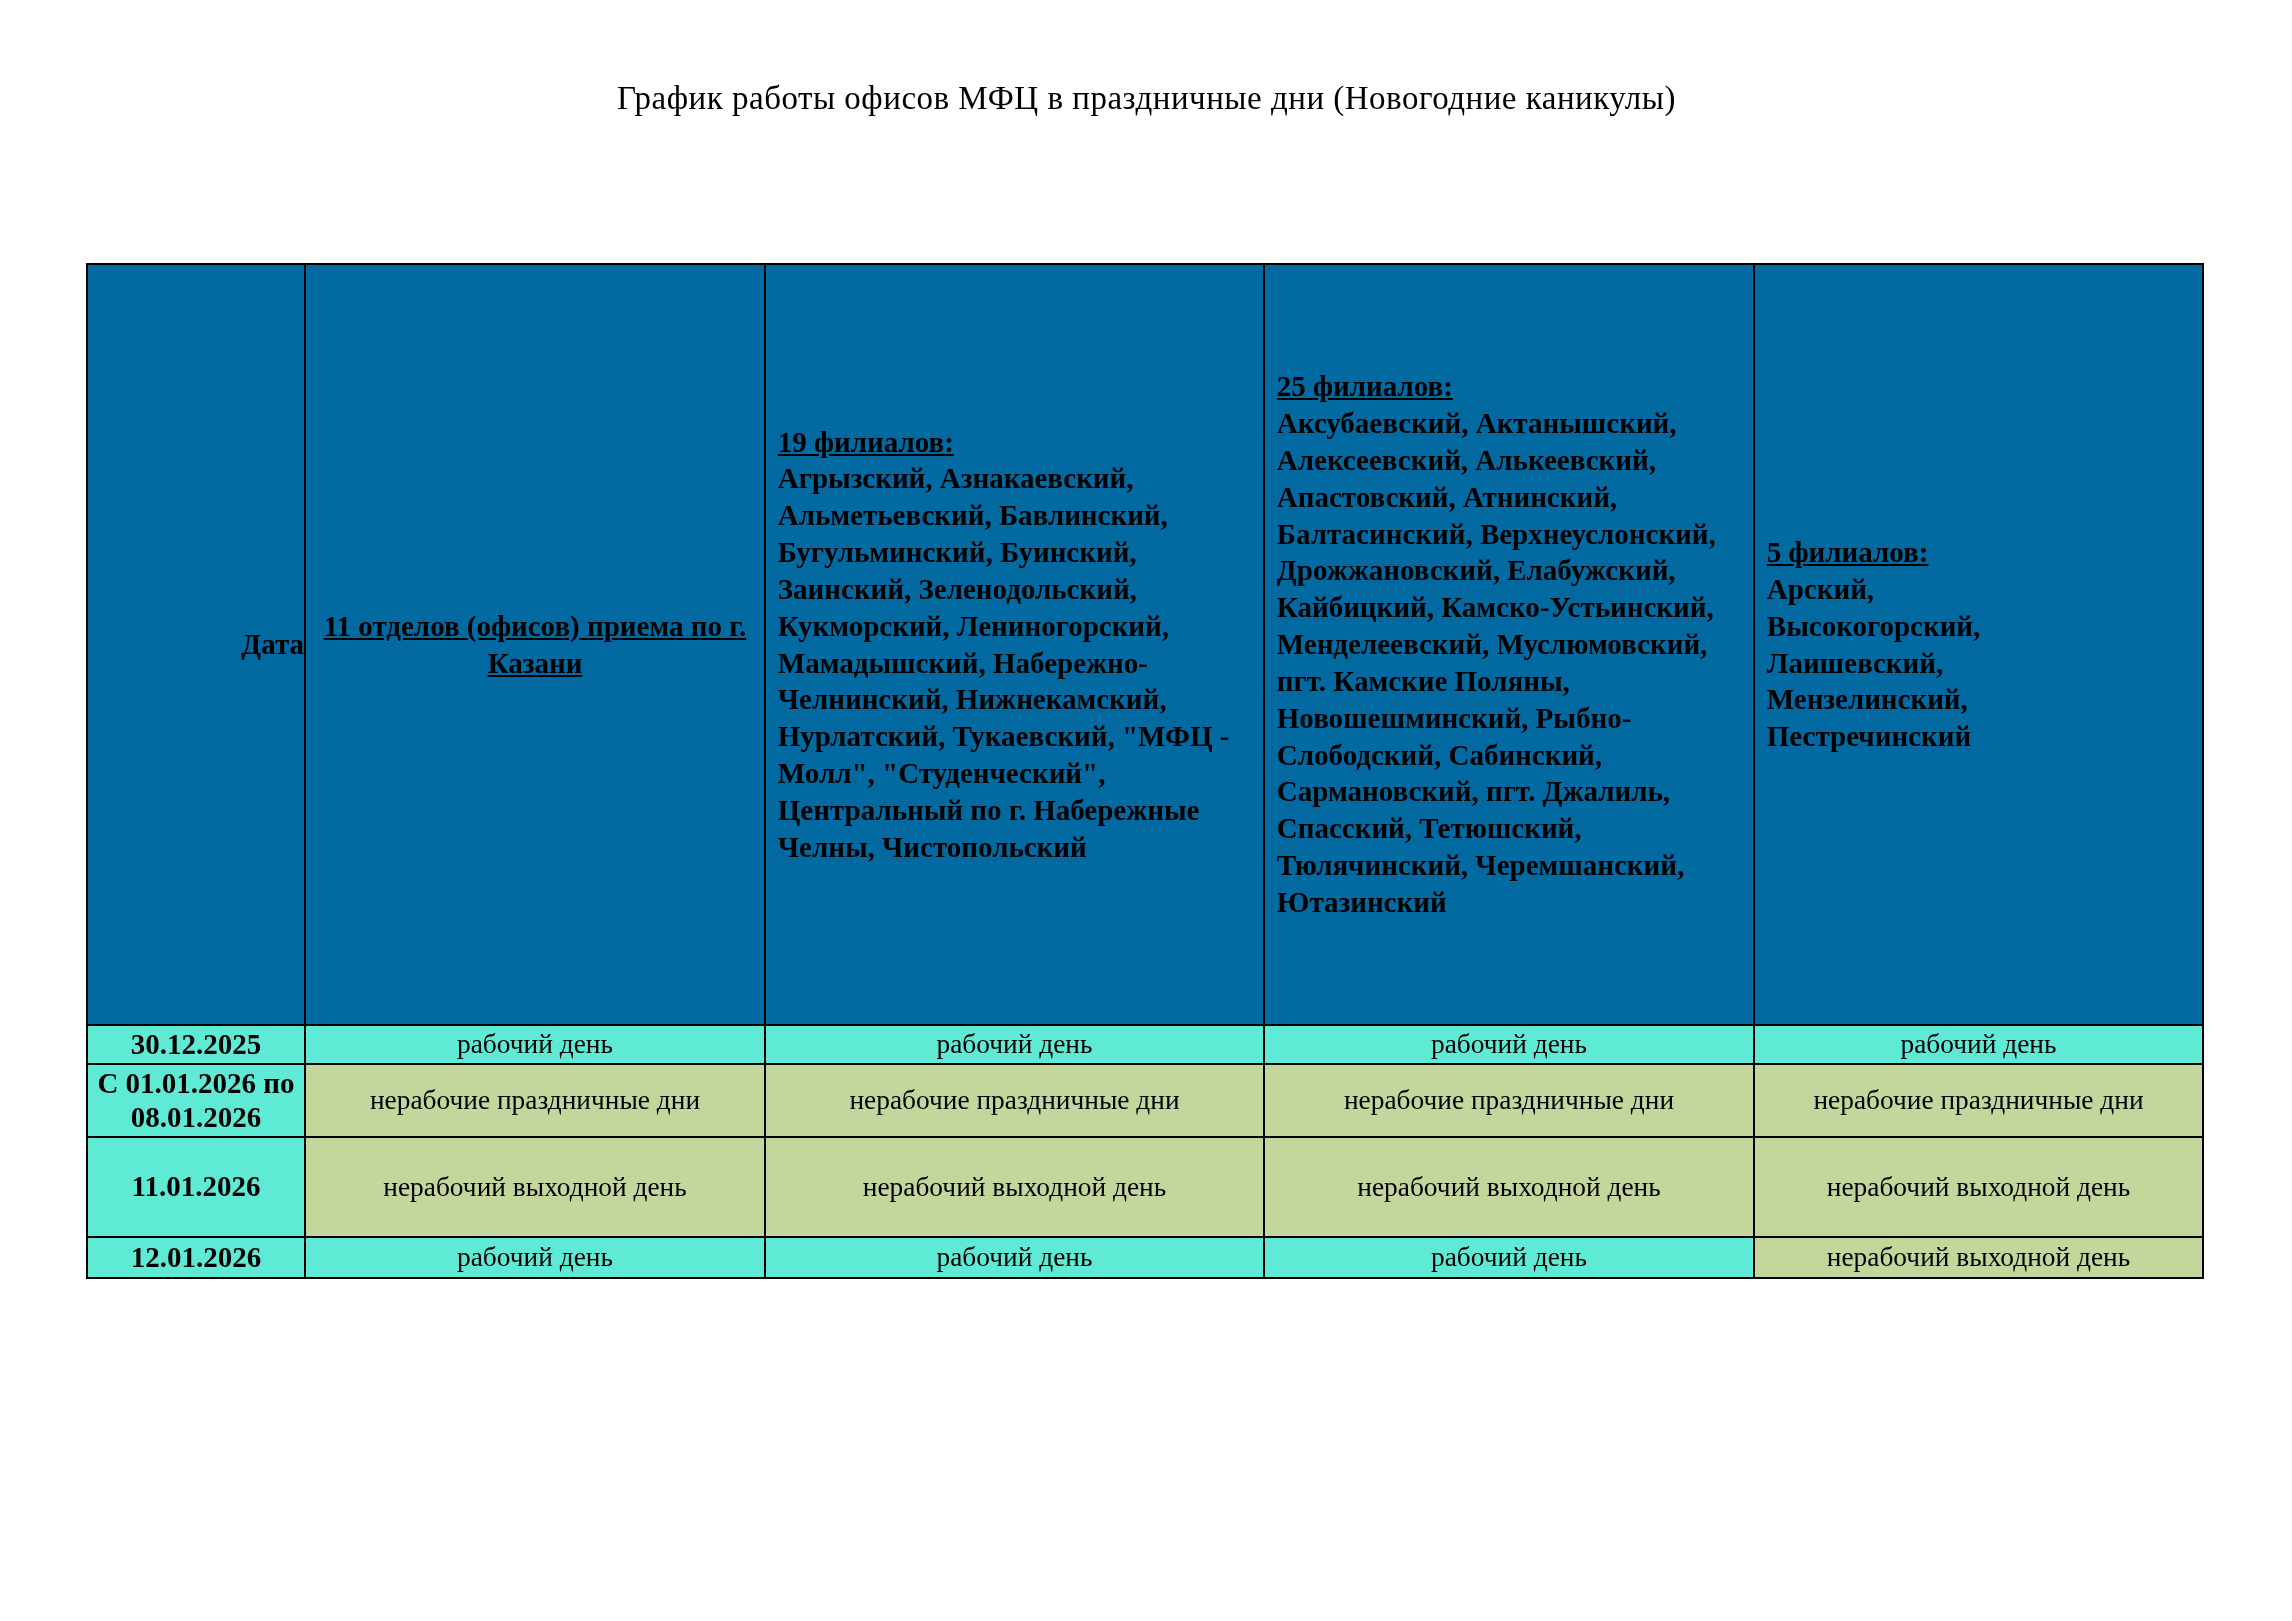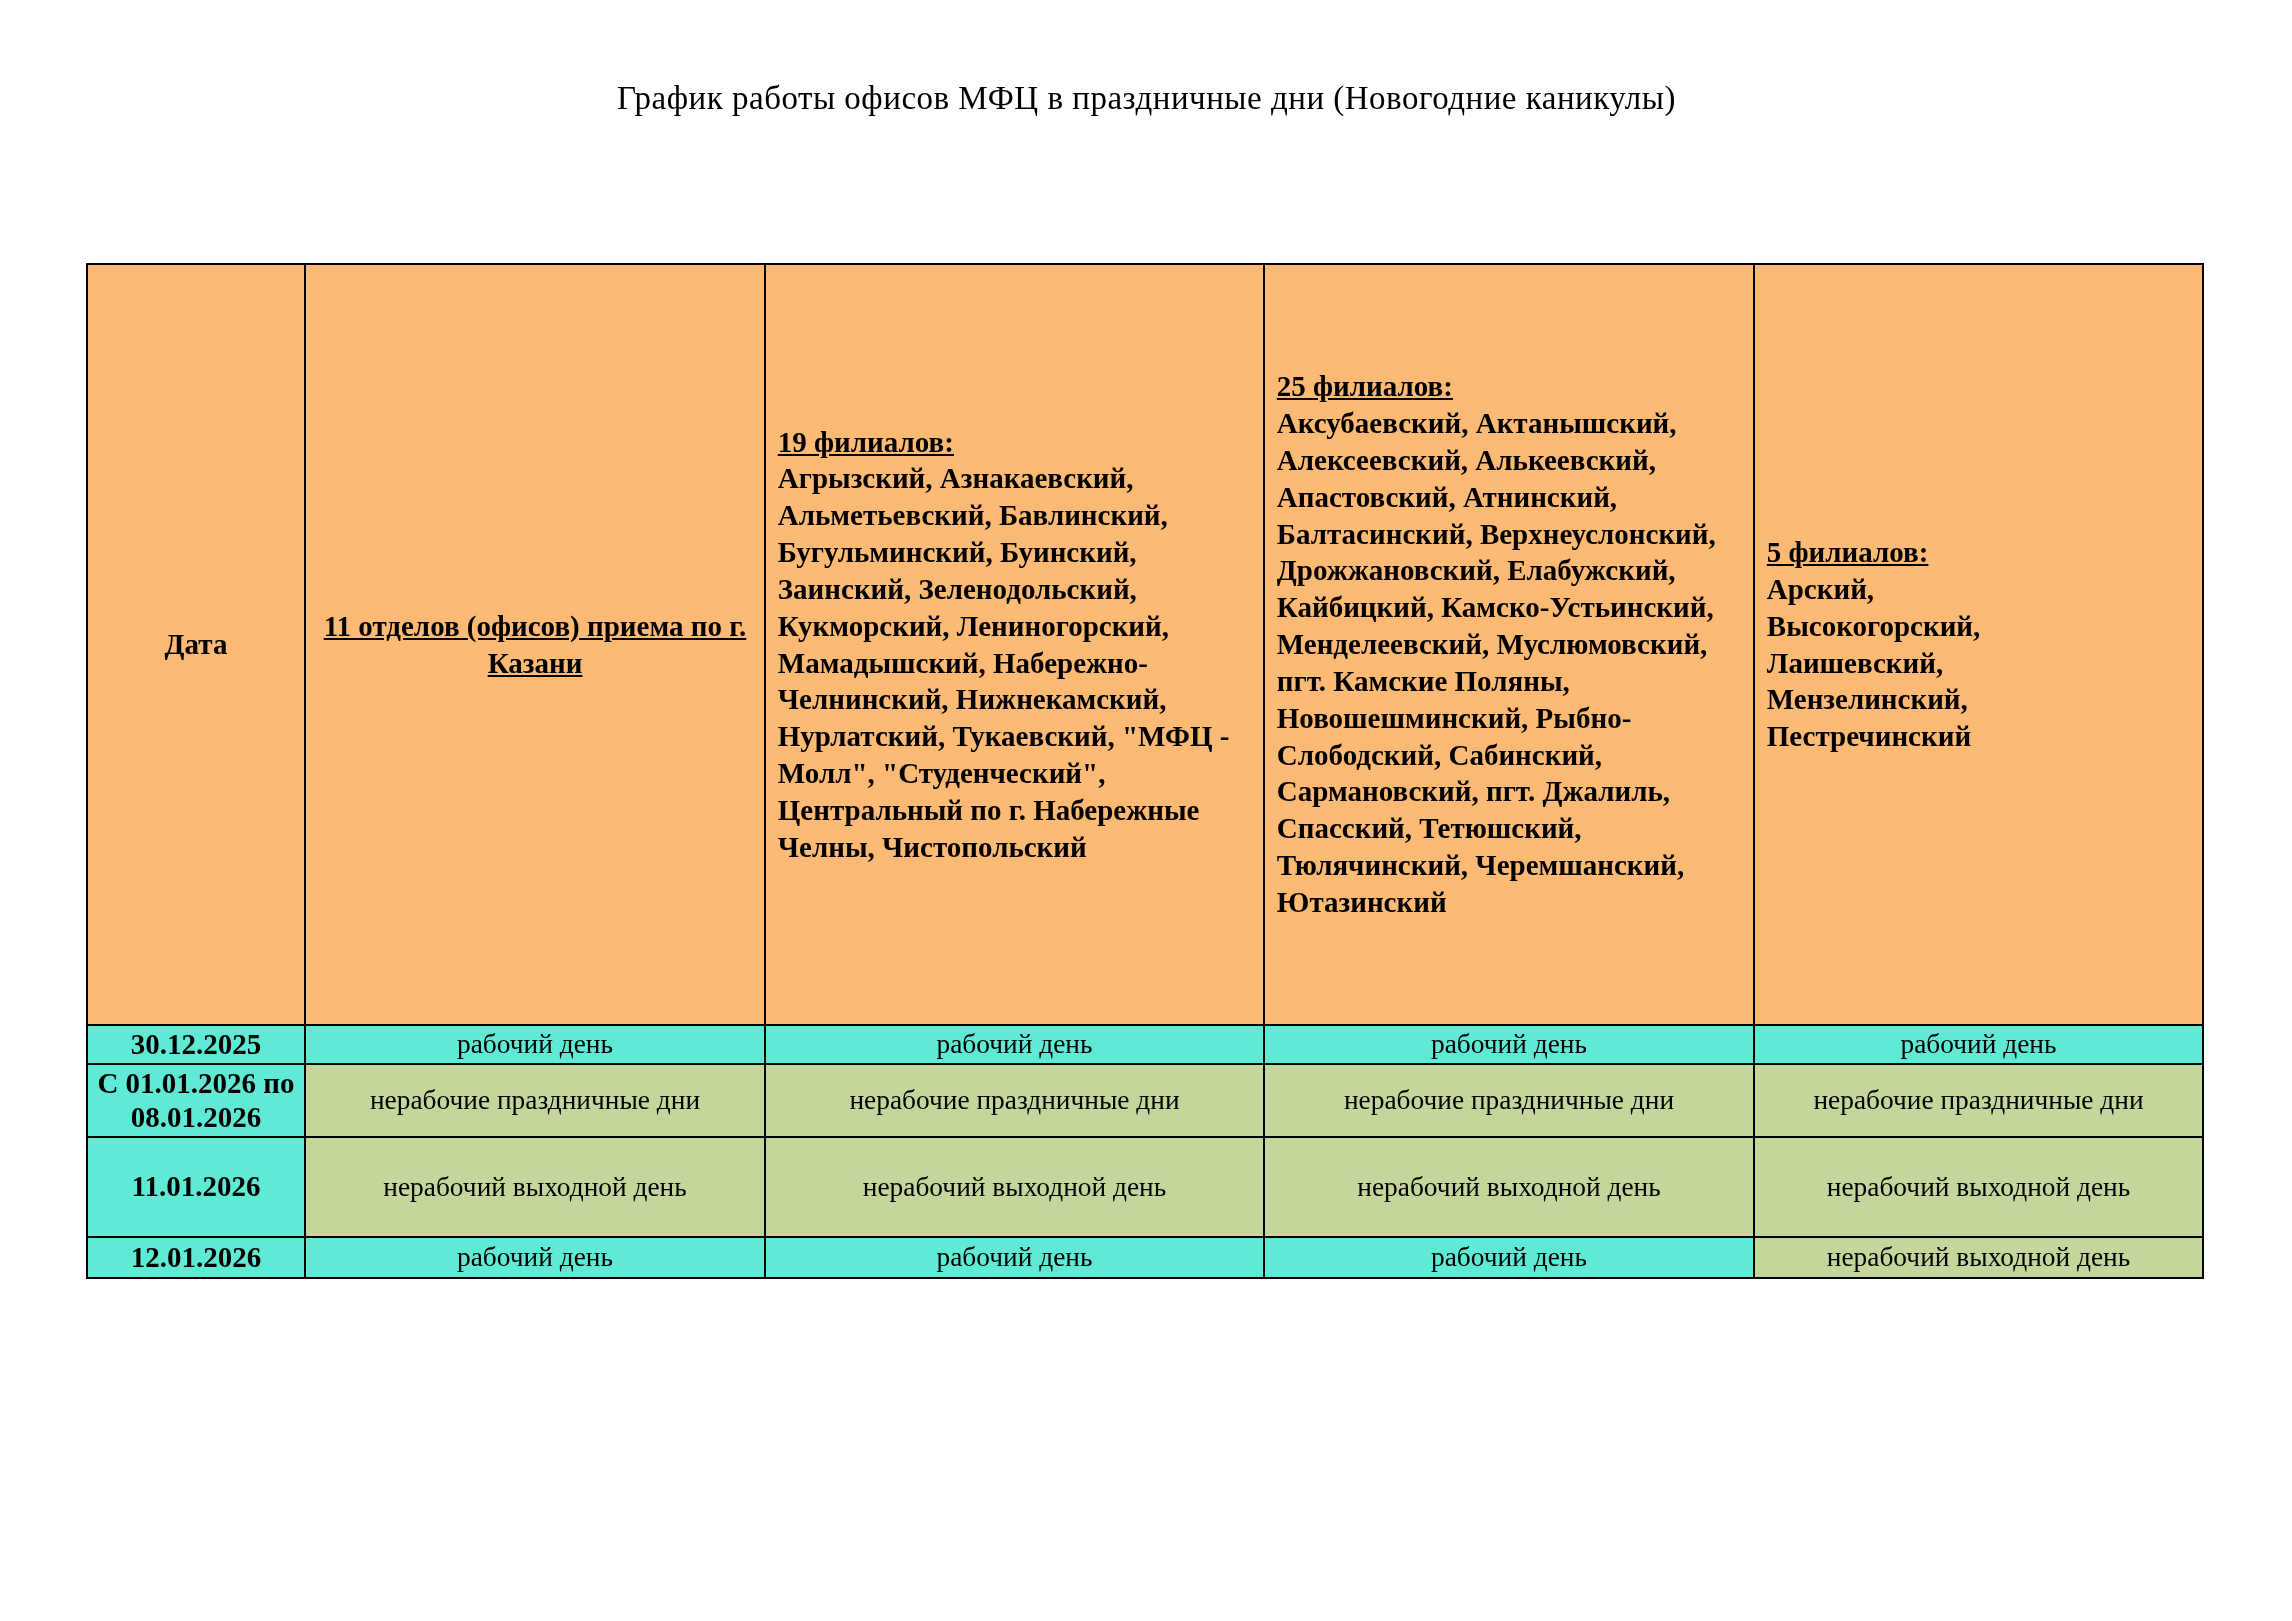--- a/index.html
+++ b/index.html
@@ -45,23 +45,23 @@
     border-top: 2.9px solid #000;
     border-bottom: 2.9px solid #000;
     padding: 0;
     overflow: hidden;
   }
   thead th {
     height: 759px;
     vertical-align: middle;
     font-weight: bold;
     font-size: 29px;
-    background: #fdba74;
+    background: #0369a1;
   }
-  th.date-h { text-align: center; }
+  th.date-h { text-align: right; }
   th.office-h {
     text-align: left;
     padding: 0 7.8px 0 11.8px;
     line-height: 1.27;
   }
   th.center-h { text-align: center; padding: 0 9.8px; }
   .u { text-decoration: underline; }
   .grouplist { white-space: pre-line; font-weight: bold; }
   tbody td {
     vertical-align: middle;

